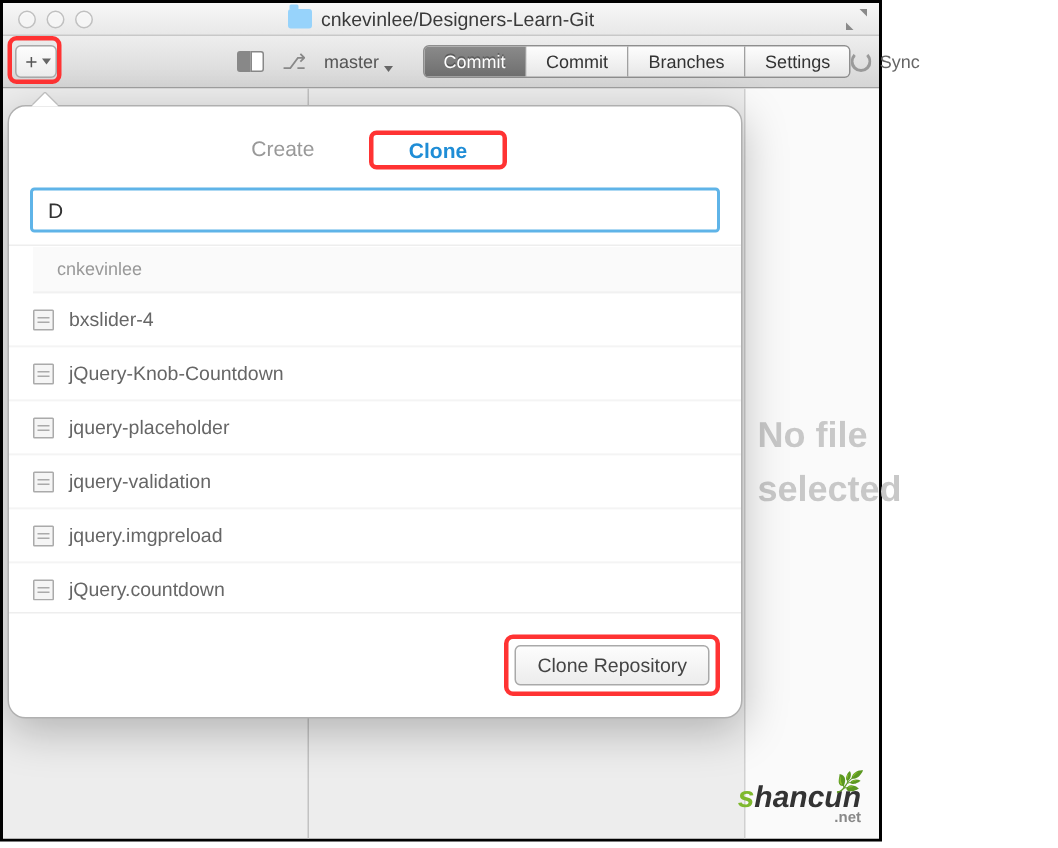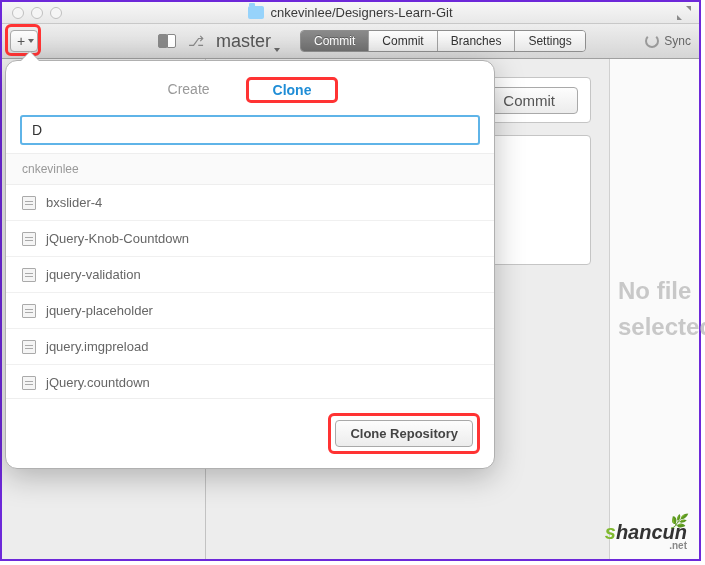--- a/index.html
+++ b/index.html
@@ -1,18 +1,18 @@
 <!DOCTYPE html>
 <html><head>
   <meta charset="utf-8">
   <style>
     * { box-sizing: border-box; margin: 0; padding: 0; font-family: "Helvetica Neue", Arial, sans-serif; }
     body { width: 705px; height: 565px; background: #fff; position: relative; overflow: hidden; }
     
-    .window { width: 701px; height: 561px; border: 2px solid #6d28d9; position: relative; background: #ededed; }
+    .window { width: 588px; height: 561px; border: 2px solid #000000; position: relative; background: #ededed; }
     
     .titlebar { height: 22px; background: linear-gradient(#f7f7f7, #e8e8e8); border-bottom: 1px solid #c8c8c8; display: flex; align-items: center; position: relative; }
     .traffic { display: flex; gap: 7px; padding-left: 10px; }
     .tl { width: 12px; height: 12px; border-radius: 50%; background: #f5f5f5; border: 1px solid #c0c0c0; box-shadow: inset 0 1px 1px rgba(255,255,255,0.5); }
     .title-wrap { position: absolute; left: 0; right: 0; display: flex; justify-content: center; align-items: center; gap: 6px; }
     .folder-icon { width: 16px; height: 13px; background: #97d3fb; border-radius: 2px; position: relative; }
     .folder-icon::before { content: ''; position: absolute; top: -3px; left: 1px; width: 6px; height: 3px; background: #97d3fb; border-radius: 1px 1px 0 0; }
     .title-text { font-size: 13px; color: #3a3a3a; }
     .fullscreen-icon { position: absolute; right: 8px; width: 14px; height: 14px; }
     .fullscreen-icon::before, .fullscreen-icon::after { content: ''; position: absolute; width: 0; height: 0; }
@@ -25,21 +25,21 @@
     .add-btn::after { content: ''; position: absolute; right: 3px; top: 50%; width: 0; height: 0; border-left: 3px solid transparent; border-right: 3px solid transparent; border-top: 4px solid #666; transform: translateY(-50%); }
     .add-btn span { margin-right: 6px; }
     .highlight-add { position: absolute; border: 3px solid #ff3333; border-radius: 6px; pointer-events: none; }
     
     .tb-center { flex: 1; display: flex; align-items: center; justify-content: flex-start; padding-left: 120px; gap: 12px; }
     .split-icon { display: flex; gap: 0; }
     .split-icon span { width: 9px; height: 14px; border: 1px solid #888; }
     .split-icon span:first-child { background: #888; border-radius: 2px 0 0 2px; }
     .split-icon span:last-child { background: #fff; border-radius: 0 2px 2px 0; }
     .icon-stub { width: 16px; height: 16px; color: #888; font-size: 14px; }
-    .branch-label { font-size: 18px; color: #555; display: flex; align-items: flex-end; gap: 3px; }
+    .branch-label { font-size: 12px; color: #555; display: flex; align-items: flex-end; gap: 3px; }
     .branch-label::after { content: ''; width: 0; height: 0; border-left: 3px solid transparent; border-right: 3px solid transparent; border-top: 4px solid #666; }
     
     .segctrl { display: flex; border-radius: 4px; overflow: hidden; border: 1px solid #8e8e8e; margin-left: 8px; }
     .seg { padding: 3px 13px; font-size: 12px; background: linear-gradient(#fdfdfd, #e7e7e7); color: #333; border-right: 1px solid #a0a0a0; cursor: pointer; }
     .seg:last-child { border-right: none; }
     .seg.active { background: linear-gradient(#8a8a8a, #6f6f6f); color: #fff; text-shadow: 0 -1px 0 rgba(0,0,0,0.3); }
     
     .sync { margin-left: auto; display: flex; align-items: center; gap: 5px; font-size: 12px; color: #666; }
     .sync-icon { width: 14px; height: 14px; border: 2px solid #999; border-radius: 50%; border-top-color: transparent; position: relative; }
     
@@ -48,42 +48,42 @@
     .mid-col { flex: 1; background: #ededed; padding: 18px; position: relative; }
     .right-col { width: 90px; background: #fafafa; border-left: 1px solid #d0d0d0; display: flex; align-items: center; justify-content: flex-start; padding-left: 8px; }
     .nofile { font-size: 24px; color: #c8c8c8; font-weight: 600; line-height: 1.5; text-align: left; }
     
     .white-panel { background: #fff; border: 1px solid #c5c5c5; border-radius: 4px; margin-bottom: 12px; }
     .commit-row { height: 46px; padding: 0 12px; display: flex; align-items: center; justify-content: flex-end; }
     .commit-btn { padding: 4px 22px; font-size: 15px; background: linear-gradient(#fdfdfd, #ececec); border: 1px solid #a9a9a9; border-radius: 4px; color: #555; }
     .files-panel { height: 130px; }
     
     
-    .popover { position: absolute; left: 3px; top: 58px; width: 490px; background: #fff; border: 1px solid #b0b0b0; border-radius: 12px; box-shadow: 0 8px 30px rgba(0,0,0,0.25); z-index: 100; }
+    .popover { position: absolute; left: 3px; top: 68px; width: 490px; background: #fff; border: 1px solid #b0b0b0; border-radius: 12px; box-shadow: 0 8px 30px rgba(0,0,0,0.25); z-index: 100; }
     .popover::before { content: ''; position: absolute; top: -9px; left: 15px; width: 0; height: 0; border-left: 9px solid transparent; border-right: 9px solid transparent; border-bottom: 9px solid #fff; filter: drop-shadow(0 -1px 0 #b0b0b0); }
     
     .pop-tabs { display: flex; justify-content: center; gap: 30px; padding: 16px 0 12px; }
     .pop-tab { font-size: 14px; color: #999; cursor: pointer; padding: 4px 6px; }
     .pop-tab.active { color: #1f8dd6; font-weight: 600; }
     .highlight-clone { border: 3px solid #ff3333; border-radius: 5px; padding: 2px 24px; }
     
     .search-wrap { padding: 0 14px 8px; }
     .search-input { width: 100%; height: 30px; border: 2px solid #5fb4e8; border-radius: 3px; padding: 0 10px; font-size: 14px; color: #333; outline: none; }
     
     .repo-list { max-height: 245px; overflow-y: auto; border-top: 1px solid #eee; }
     .repo-list::-webkit-scrollbar { width: 12px; }
     .repo-list::-webkit-scrollbar-thumb { background: #c8c8c8; border-radius: 6px; border: 3px solid #fff; }
-    .section-header { padding: 8px 16px; font-size: 12px; color: #999; background: #fafafa; border-bottom: 1px solid #eee; }
+    .section-header { padding: 8px 16px; font-size: 12px; color: #999; background: #fafafa; border-bottom: 1px solid #eee; margin-left: 16px; }
     .repo-item { display: flex; align-items: center; gap: 10px; padding: 10px 16px; font-size: 13px; color: #666; border-bottom: 1px solid #f0f0f0; cursor: pointer; }
     .repo-icon { width: 14px; height: 14px; border: 1px solid #aaa; background: #f5f5f5; border-radius: 1px; position: relative; flex-shrink: 0; }
     .repo-icon::after { content: ''; position: absolute; left: 2px; top: 4px; right: 2px; height: 1px; background: #aaa; box-shadow: 0 3px 0 #aaa; }
     
     .pop-footer { padding: 14px; display: flex; justify-content: flex-end; border-top: 1px solid #eee; }
     .clone-btn-wrap { border: 3px solid #ff3333; border-radius: 6px; padding: 4px; }
-    .clone-btn { padding: 5px 14px; font-size: 13px; background: linear-gradient(#fdfdfd, #ececec); border: 1px solid #a9a9a9; border-radius: 4px; color: #444; cursor: pointer; font-weight: bold; }
+    .clone-btn { padding: 5px 14px; font-size: 13px; background: linear-gradient(#fdfdfd, #ececec); border: 1px solid #a9a9a9; border-radius: 4px; color: #444; cursor: pointer; }
     
     .watermark { position: absolute; right: 12px; bottom: 8px; font-size: 20px; font-weight: bold; font-style: italic; }
     .wm-s { color: #7fb92e; }
     .wm-rest { color: #333; }
     .wm-net { font-size: 10px; color: #888; font-style: normal; display: block; text-align: right; margin-top: -4px; }
     .leaf { color: #5da015; font-size: 14px; position: absolute; right: 0; top: -8px; }
   </style>
 </head>
 <body>
 
@@ -157,25 +157,25 @@
       <div class="repo-item">
           <div class="repo-icon"></div>
           <span>bxslider-4</span>
         </div>
       <div class="repo-item">
           <div class="repo-icon"></div>
           <span>jQuery-Knob-Countdown</span>
         </div>
       <div class="repo-item">
           <div class="repo-icon"></div>
-          <span>jquery-validation</span>
+          <span>jquery-placeholder</span>
         </div>
       <div class="repo-item">
           <div class="repo-icon"></div>
-          <span>jquery-placeholder</span>
+          <span>jquery-validation</span>
         </div>
       <div class="repo-item">
           <div class="repo-icon"></div>
           <span>jquery.imgpreload</span>
         </div>
       <div class="repo-item">
           <div class="repo-icon"></div>
           <span>jQuery.countdown</span>
         </div>
     </div>

